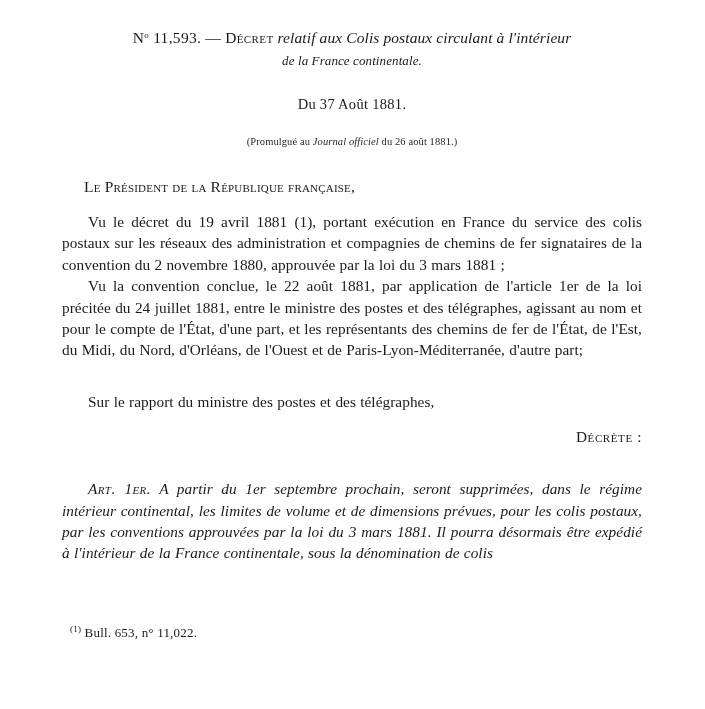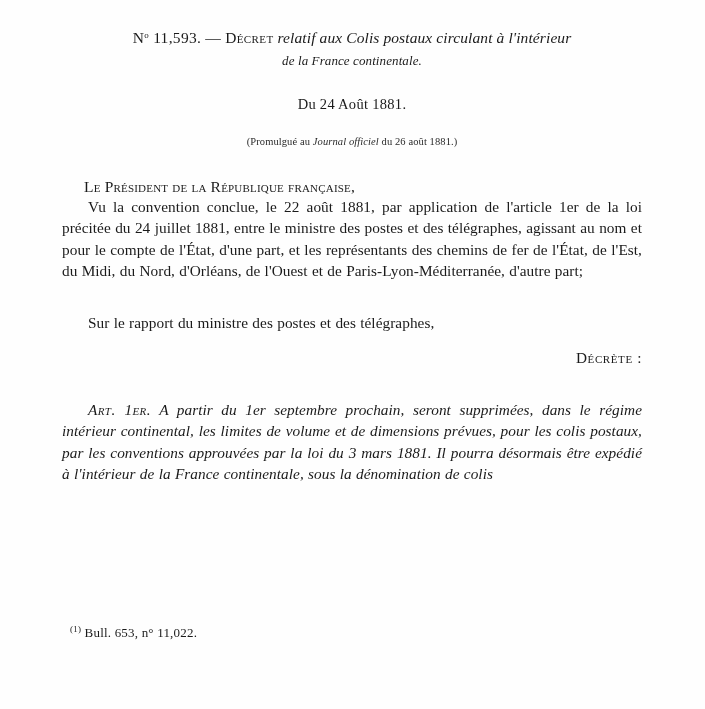--- a/index.html
+++ b/index.html
@@ -136,28 +136,29 @@
   <div class="content">
 
     <div class="decree-heading">
       <span class="num">N<sup>o</sup>&nbsp;<span>11,593.</span></span>
       <span class="dash">—</span>
       <span class="sc">Décret</span>
       <span class="it">relatif aux Colis postaux circulant à l'intérieur</span>
     </div>
     <div class="decree-title-line2">de la France continentale.</div>
 
-    <div class="date-line">Du 24 Août 1881.</div>
+    <div class="date-line">Du 37 Août 1881.</div>
 
     <div class="promulgation">
       <span>(Promulgué au </span><span class="it">Journal officiel</span><span> du 26 août 1881.)</span>
     </div>
 
     <div class="president sc">Le Président de la République française,</div>
 
+    <p class="body-par first-vu">Vu le décret du 19 avril 1881 (1), portant exécution en France du service des colis postaux sur les réseaux des administration et compagnies de chemins de fer signataires de la convention du 2 novembre 1880, approuvée par la loi du 3 mars 1881 ;</p>
     <p class="body-par">Vu la convention conclue, le 22 août 1881, par application de l'article 1er de la loi précitée du 24 juillet 1881, entre le ministre des postes et des télégraphes, agissant au nom et pour le compte de l'État, d'une part, et les représentants des chemins de fer de l'État, de l'Est, du Midi, du Nord, d'Orléans, de l'Ouest et de Paris-Lyon-Méditerranée, d'autre part;</p>
 
     <p class="body-par sur-rapport">Sur le rapport du ministre des postes et des télégraphes,</p>
 
     <p class="decrete sc">Décrète :</p>
 
     <p class="body-par art1"><span class="sc">Art. 1er.</span><span> A partir du 1er septembre prochain, seront supprimées, dans le régime intérieur continental, les limites de volume et de dimensions prévues, pour les colis postaux, par les conventions approuvées par la loi du 3 mars 1881. Il pourra désormais être expédié à l'intérieur de la France continentale, sous la dénomination de colis</span></p>
 
   </div>
 

